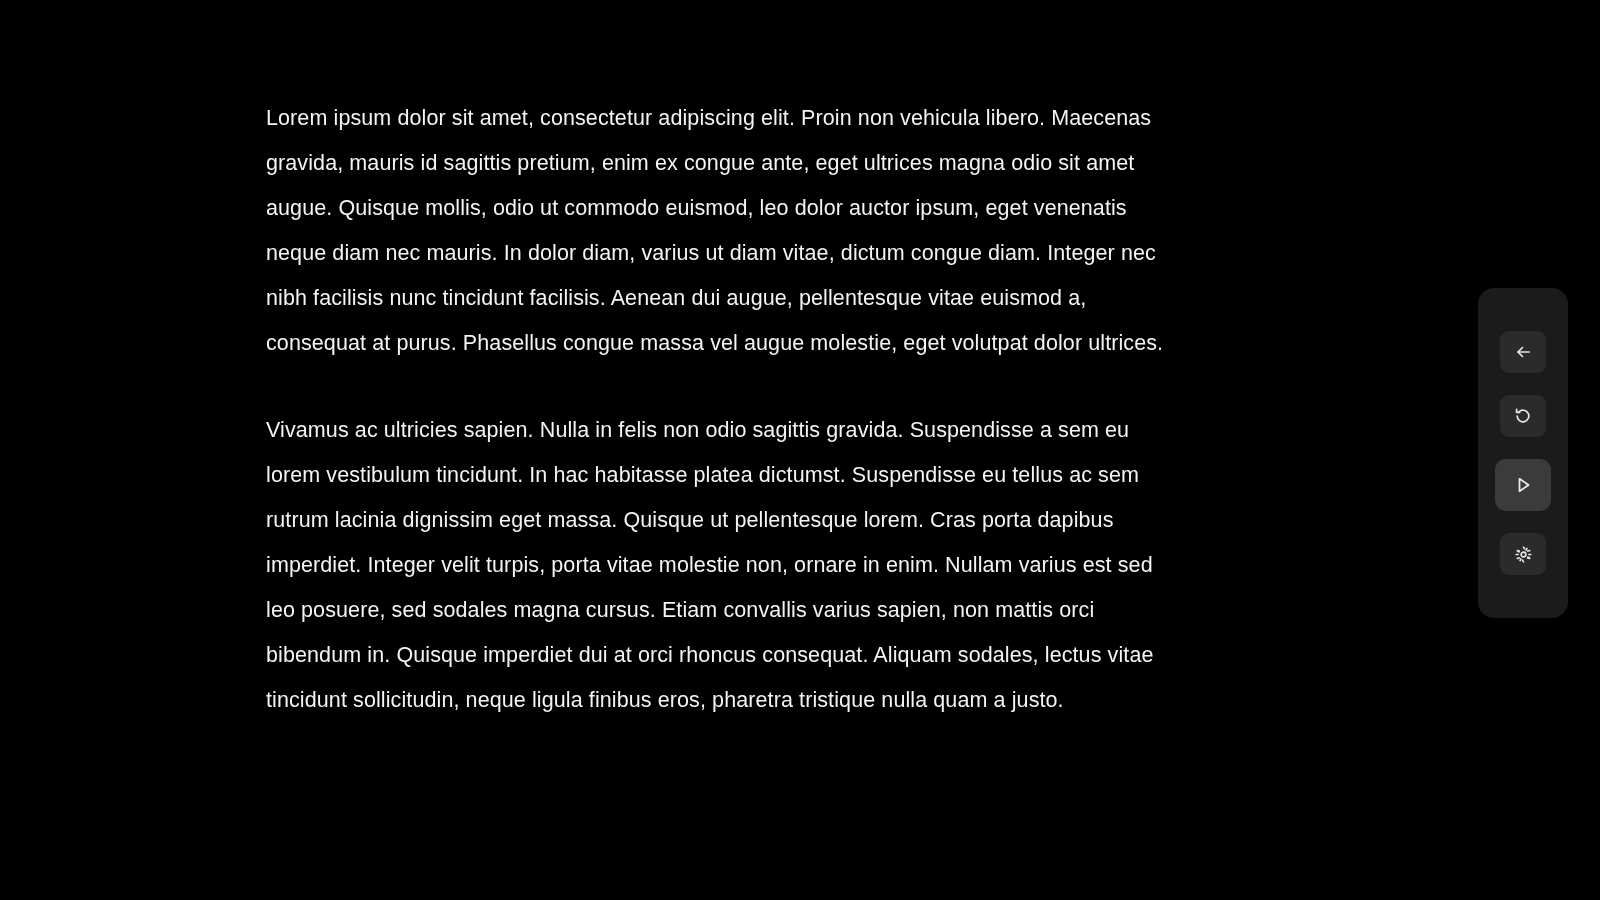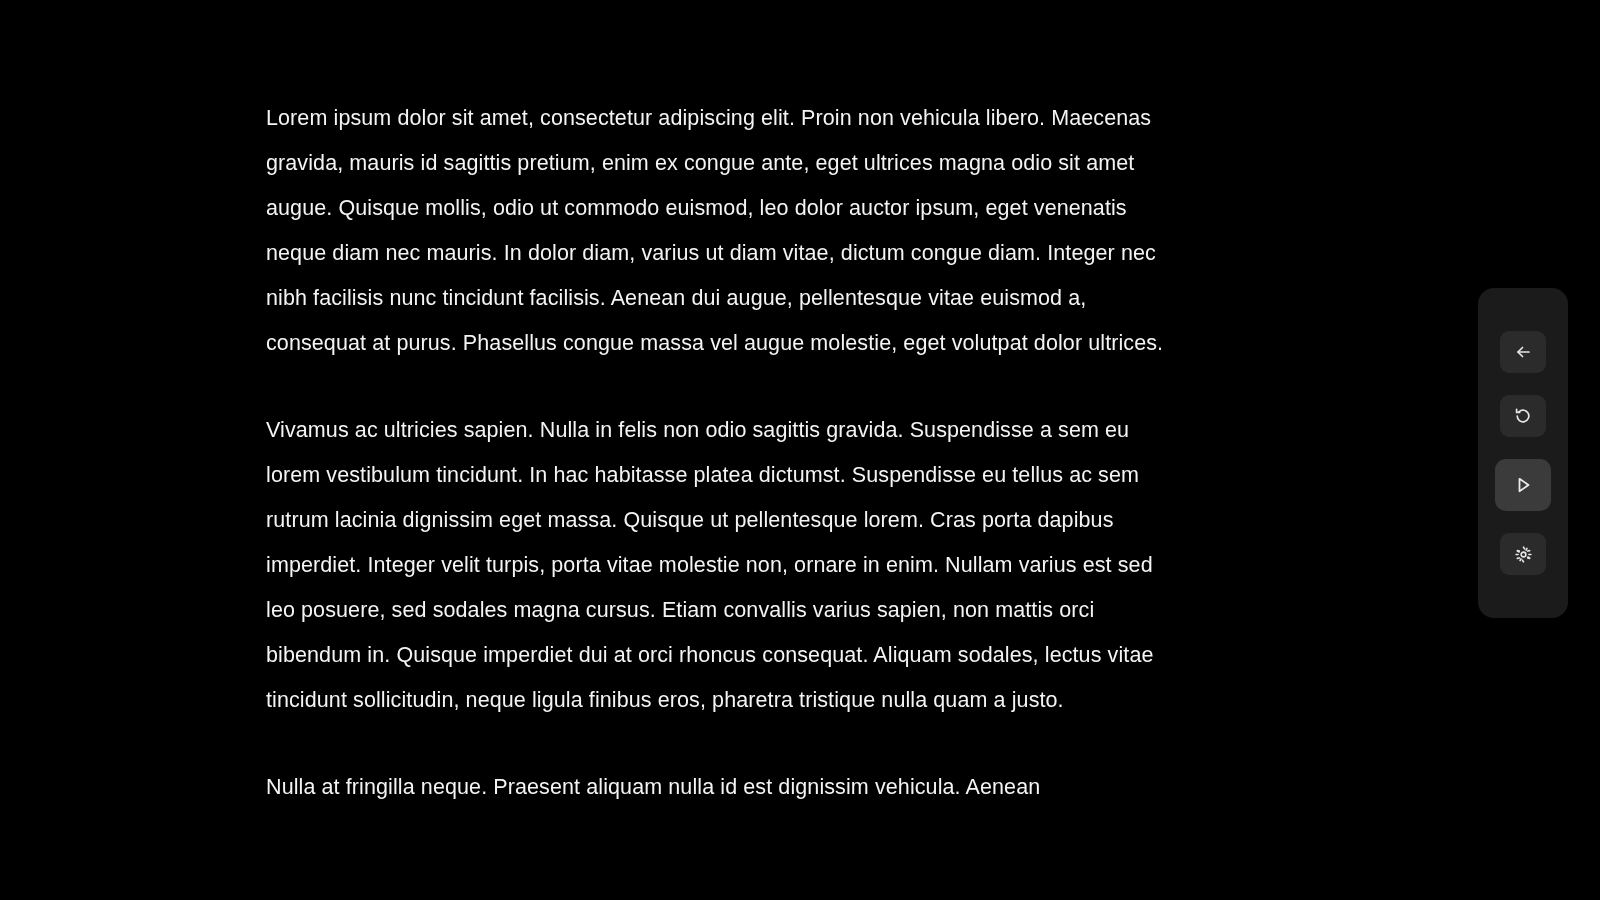--- a/index.html
+++ b/index.html
@@ -111,21 +111,20 @@
   }
 </style>
 </head>
 <body>
 
 <div id="page">
 
   <div id="content">
     <p class="para">Lorem ipsum dolor sit amet, consectetur adipiscing elit. Proin non vehicula libero. Maecenas gravida, mauris id sagittis pretium, enim ex congue ante, eget ultrices magna odio sit amet augue. Quisque mollis, odio ut commodo euismod, leo dolor auctor ipsum, eget venenatis neque diam nec mauris. In dolor diam, varius ut diam vitae, dictum congue diam. Integer nec nibh facilisis nunc tincidunt facilisis. Aenean dui augue, pellentesque vitae euismod a, consequat at purus. Phasellus congue massa vel augue molestie, eget volutpat dolor ultrices.</p>
     <p class="para">Vivamus ac ultricies sapien. Nulla in felis non odio sagittis gravida. Suspendisse a sem eu lorem vestibulum tincidunt. In hac habitasse platea dictumst. Suspendisse eu tellus ac sem rutrum lacinia dignissim eget massa. Quisque ut pellentesque lorem. Cras porta dapibus imperdiet. Integer velit turpis, porta vitae molestie non, ornare in enim. Nullam varius est sed leo posuere, sed sodales magna cursus. Etiam convallis varius sapien, non mattis orci bibendum in. Quisque imperdiet dui at orci rhoncus consequat. Aliquam sodales, lectus vitae tincidunt sollicitudin, neque ligula finibus eros, pharetra tristique nulla quam a justo.</p>
-    <p class="para">Nulla at fringilla neque. Praesent aliquam nulla id est dignissim vehicula. Aenean</p>
   </div>
 
   <div id="toolbar">
 
     <button class="tool-btn">
       <span class="sr">Back</span>
       <svg width="20" height="20" viewBox="0 0 20 20">
         <path class="icon-stroke" d="M16 10 H5"></path>
         <path class="icon-stroke" d="M9.5 5.5 L5 10 L9.5 14.5"></path>
       </svg>

